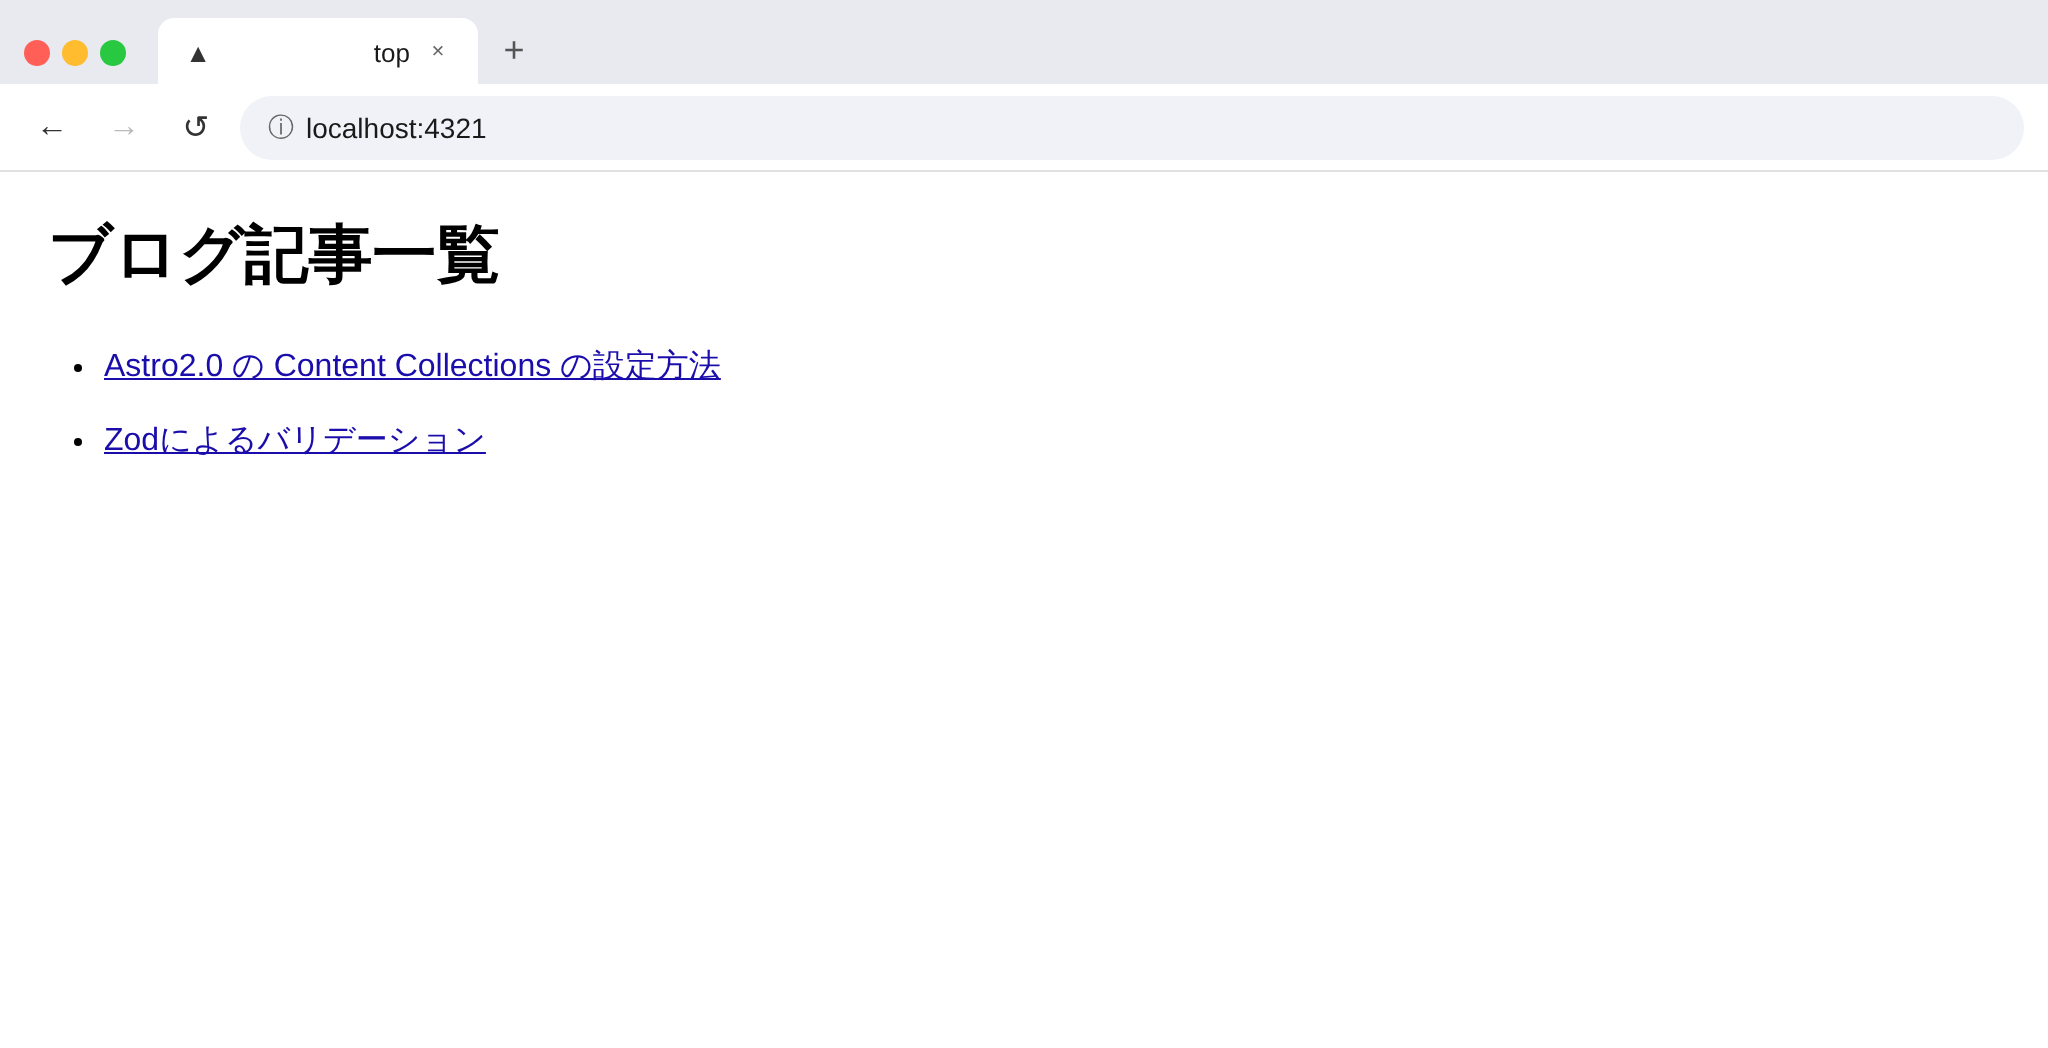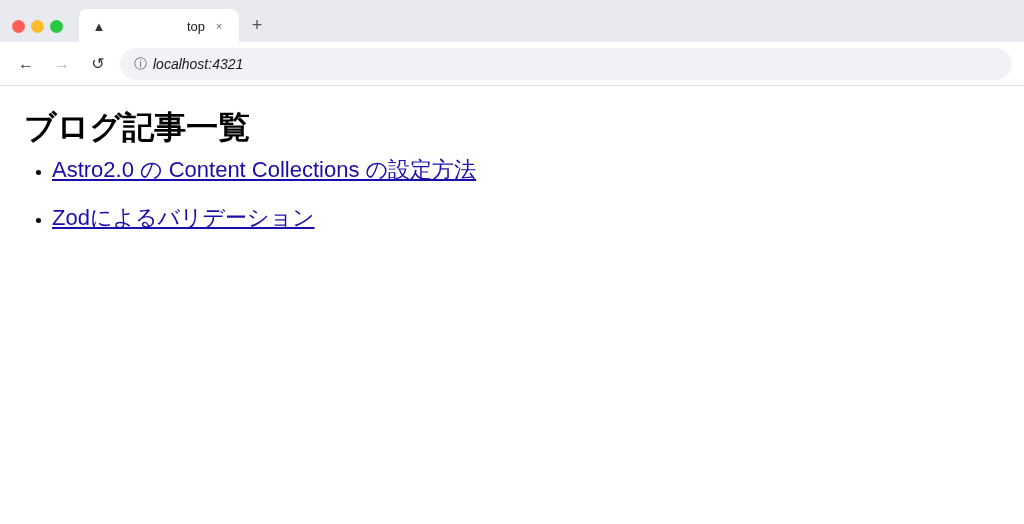--- a/index.html
+++ b/index.html
@@ -162,52 +162,52 @@
     .address-icon {
       color: #666;
       font-size: 13px;
       display: flex;
       align-items: center;
     }
 
     .address-text {
       font-size: 14px;
       color: #1a1a1a;
-      font-style: italic;
     }
 
     
     .page-content {
       background: #ffffff;
       padding: 20px 24px;
       height: calc(524px - 86px);
       overflow-y: auto;
     }
 
     .page-heading {
       font-size: 32px;
       font-weight: 900;
       color: #000000;
+      margin-bottom: 20px;
       font-family: 'Hiragino Kaku Gothic ProN', 'Hiragino Sans', 'Yu Gothic', 'Meiryo', sans-serif;
     }
 
     .blog-list {
       list-style: disc;
       padding-left: 28px;
       line-height: 1.8;
     }
 
     .blog-list li {
       margin-bottom: 8px;
     }
 
     .blog-link {
       color: #1a0dab;
       text-decoration: underline;
-      font-size: 22px;
+      font-size: 16px;
       cursor: pointer;
       font-family: -apple-system, BlinkMacSystemFont, 'Hiragino Kaku Gothic ProN', 'Hiragino Sans', 'Yu Gothic', 'Meiryo', sans-serif;
     }
 
     
     .astro-icon {
       font-size: 13px;
       color: #333;
     }
   </style>

